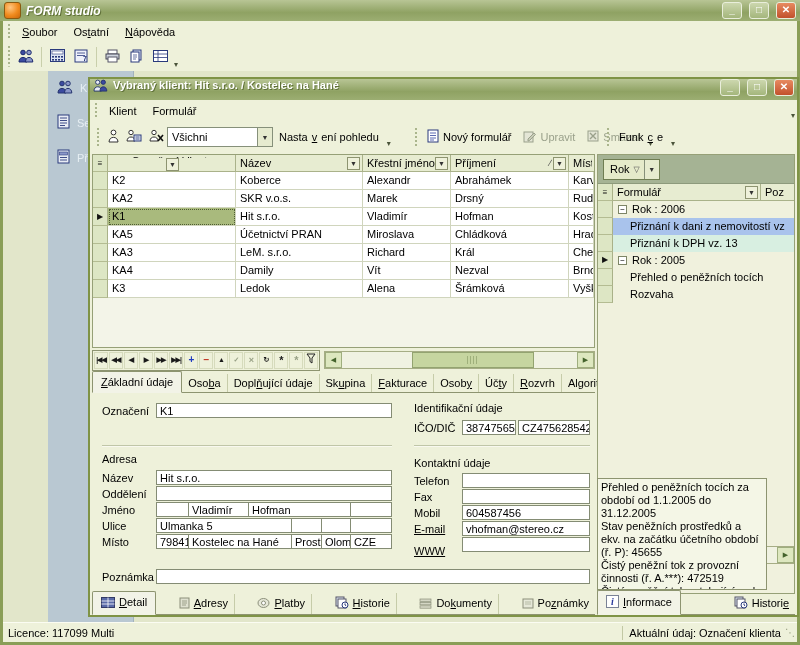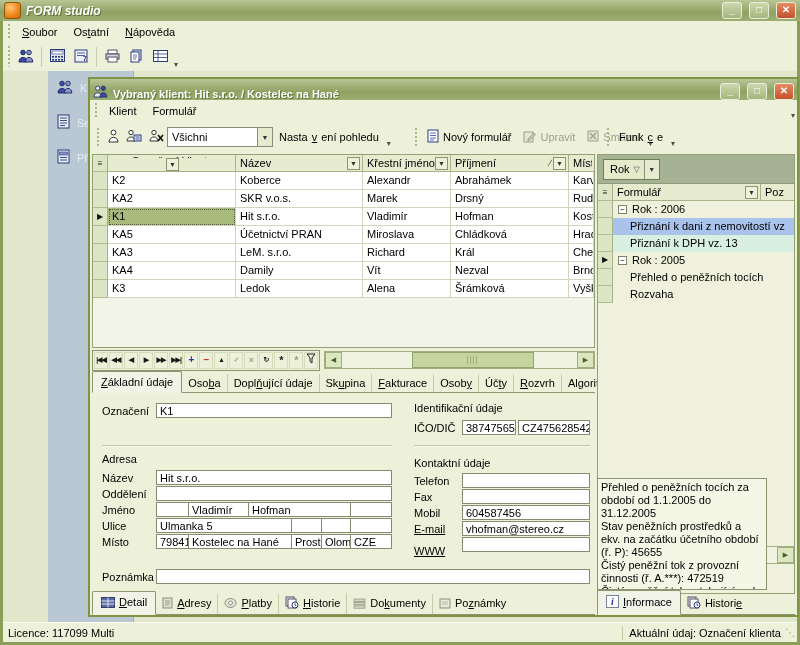--- a/index.html
+++ b/index.html
@@ -19,21 +19,21 @@
   .tsep{width:1px;height:20px;background:#c9cfab;margin:0 3px;}
   .overflow{font-size:8px;color:#4a543a;align-self:flex-end;padding:0 2px 2px 2px;}
   .statusbar{left:3px;top:622px;width:794px;height:20px;background:#eef1da;border-top:1px solid #fbfcf2;display:flex;align-items:center;box-sizing:border-box;}
   .statusbar .divv{width:1px;height:14px;background:#c2c8a4;margin:0 6px;}
   
   .workspace{left:3px;top:71px;width:794px;height:551px;background:#e2e6ca;}
   .sidebar{left:0;top:0;width:85px;height:551px;background:#b9c8d2;border-right:1px solid #a2b2bc;margin-left:45px;}
   .side-item{display:flex;align-items:center;gap:7px;padding:9px 0 9px 9px;color:#e6eef3;}
   
   .win{left:85px;top:6px;width:711px;height:540px;background:#eef1da;border:2px solid #7f9346;box-sizing:border-box;}
-  .win-title{left:0;top:0;width:707px;height:21px;background:linear-gradient(180deg,#b8c595,#8fa263 60%,#9cae72);display:flex;align-items:flex-end;gap:5px;padding:0 3px;box-sizing:border-box;}
+  .win-title{left:0;top:0;width:707px;height:21px;background:linear-gradient(180deg,#b8c595,#8fa263 60%,#9cae72);display:flex;align-items:flex-start;gap:5px;padding:0 3px;box-sizing:border-box;}
   .win-title .title-text{font-size:11px;}
   .win-menubar{left:0;top:21px;width:707px;height:22px;background:#eef1da;border-bottom:1px solid #dde1c4;display:flex;align-items:center;}
   .win-toolbar{left:0;top:43px;width:707px;height:31px;background:#eef1da;}
   .tb-group{position:absolute;top:2px;height:26px;display:flex;align-items:center;}
   .tbtn{display:flex;align-items:center;gap:4px;padding:3px 5px;border:1px solid transparent;white-space:nowrap;justify-content:flex-end;}
   .tbtn.disabled{color:#9aa18b;}
   .combo{display:flex;width:104px;height:18px;background:#fff;border:1px solid #86907a;align-items:center;}
   .combo .val{flex:1;padding:0 4px;}
   .combo .arrow,.dropbtn{width:14px;height:100%;background:#e6ebcf;border-left:1px solid #86907a;font-size:7px;display:flex;align-items:center;justify-content:center;color:#333;}
   
@@ -50,21 +50,21 @@
   .sel-cell{background:#a9ba7d;outline:1px dotted #4f5c33;outline-offset:-2px;}
   
   .navbar{left:2px;top:271px;width:503px;height:20px;display:flex;align-items:center;gap:4px;}
   .nav-box{display:flex;border:1px solid #8d9470;background:#eef1da;padding:1px;gap:1px;}
   .nbtn{width:12px;height:15px;background:#eef1da;border:1px solid #d6dbbc;font-size:7px;line-height:14px;text-align:center;font-weight:bold;letter-spacing:-1px;overflow:hidden;color:#1a1a1a;}
   .sb{display:flex;height:16px;border:1px solid #a6ad85;background:#f0f2e2;flex:1;align-items:stretch;}
   .sb-btn{width:15px;background:#dde7bf;border:1px solid #9fae7e;color:#44632c;font-size:7px;display:flex;align-items:center;justify-content:center;flex:none;}
   .sb-thumb{width:120px;margin-left:70px;background:#c6d5a0;border:1px solid #93a370;position:relative;}
   .sb-thumb:after{content:"";position:absolute;left:50%;top:3px;bottom:3px;width:11px;margin-left:-6px;background:repeating-linear-gradient(90deg,#9fb07b 0 1px,transparent 1px 3px);}
   
-  .tabs{display:flex;align-items:flex-end;border-bottom:1px solid #8d9470;box-sizing:border-box;}
+  .tabs{display:flex;align-items:flex-end;border-bottom:1px solid #8d9470;box-sizing:border-box;justify-content:space-between;}
   .tab{padding:3px 6px;border-right:1px solid #c6cca9;white-space:nowrap;}
   .tab.active{background:#f2f3e7;border:1px solid #8d9470;border-bottom:1px solid #f2f3e7;margin-bottom:-1px;border-radius:2px 2px 0 0;padding:4px 8px;}
   .tab .ic{display:inline-block;vertical-align:-2px;margin-right:4px;}
   .toptabs{left:2px;top:293px;width:503px;height:21px;}
   .bottabs{left:2px;top:515px;width:503px;height:21px;}
   .paneltabs{left:507px;top:515px;width:198px;height:21px;}
   
   .form{left:2px;top:314px;width:503px;height:201px;background:#eef1da;}
   .fld{position:absolute;background:#fff;border:1px solid #848c74;height:15px;box-sizing:border-box;padding:1px 3px;font-size:11px;overflow:hidden;white-space:nowrap;}
   .flbl{position:absolute;font-size:11px;white-space:nowrap;}

